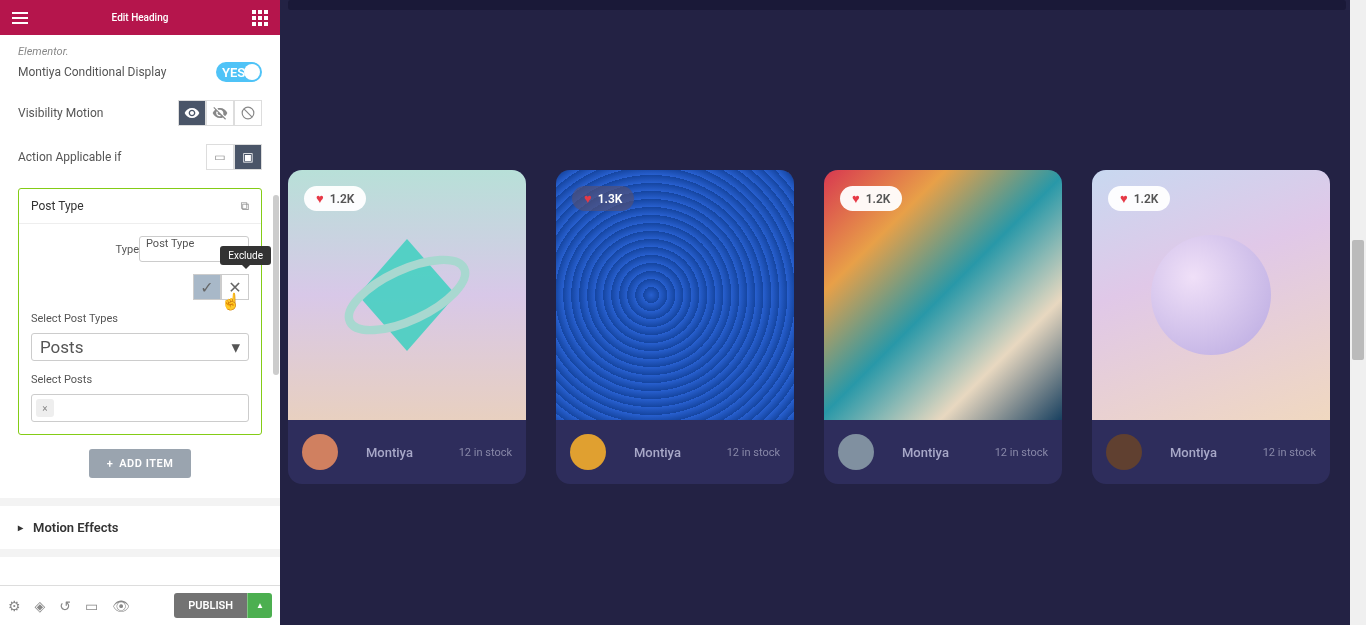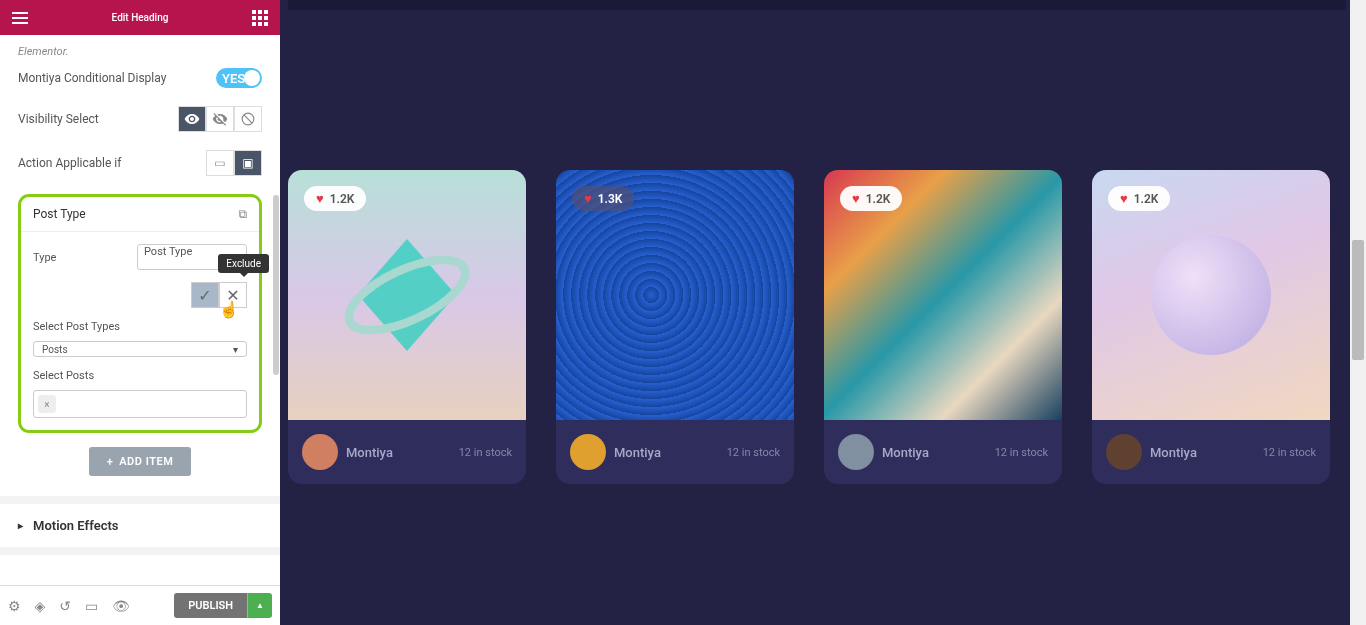--- a/index.html
+++ b/index.html
@@ -5,43 +5,43 @@
 *{box-sizing:border-box;margin:0;padding:0;font-family:-apple-system,BlinkMacSystemFont,'Segoe UI',Roboto,sans-serif}
 body{width:1366px;height:625px;overflow:hidden;display:flex;background:#e8e8e8}
 .sidebar{width:280px;height:100%;background:#fff;display:flex;flex-direction:column;position:relative}
 .sidebar-header{height:35px;background:#b5154c;color:#fff;display:flex;align-items:center;justify-content:space-between;padding:0 12px}
 .hamburger{display:flex;flex-direction:column;gap:3px;cursor:pointer}
 .hamburger span{width:16px;height:2px;background:#fff}
 .sidebar-title{font-size:10px;font-weight:500}
 .apps-icon{display:grid;grid-template-columns:repeat(3,4px);gap:2px;cursor:pointer}
 .apps-icon span{width:4px;height:4px;background:#fff}
 .sidebar-content{flex:1;overflow-y:auto;padding:10px 18px;position:relative}
-.help-text{font-style:italic;color:#888;font-size:11px;margin-bottom:10px}
+.help-text{font-style:italic;color:#888;font-size:11px;margin-bottom:4px}
 .control-row{display:flex;justify-content:space-between;align-items:center;margin-bottom:18px;font-size:12px;color:#555}
 .toggle{width:46px;height:20px;background:#4fc3f7;border-radius:20px;position:relative;cursor:pointer;display:flex;align-items:center}
 .toggle-label{color:#fff;font-size:13px;margin-left:6px;font-weight:600}
 .toggle-knob{width:16px;height:16px;background:#fff;border-radius:50%;position:absolute;right:2px}
 .icon-group{display:flex;gap:0}
 .icon-btn{width:28px;height:26px;border:1px solid #ddd;background:#fff;display:flex;align-items:center;justify-content:center;cursor:pointer;color:#888}
 .icon-btn.active{background:#4a5568;color:#fff}
 .section-label{font-size:12px;color:#555;margin-bottom:10px}
-.repeater-item{border:3px solid #84cc16;border-radius:11px;margin-bottom:4px}
+.repeater-item{border:1px solid #84cc16;border-radius:3px;margin-bottom:4px}
 .repeater-header{display:flex;justify-content:space-between;align-items:center;padding:10px 12px;font-size:12px;color:#333;cursor:pointer}
 .copy-icon{color:#888;cursor:pointer}
 .repeater-body{padding:12px;border-top:1px solid #eee}
-.field-row{display:flex;justify-content:space-between;align-items:center;margin-bottom:12px}
+.field-row{display:flex;justify-content:flex-end;align-items:center;margin-bottom:12px}
 .field-label{font-size:11px;color:#555}
 .select-input{width:110px;height:26px;border:1px solid #ccc;border-radius:3px;padding:0 6px;font-size:11px;color:#555;position:relative}
 .include-exclude{display:flex;gap:0;position:relative}
 .ie-btn{width:28px;height:26px;border:1px solid #ccc;background:#eee;display:flex;align-items:center;justify-content:center;cursor:pointer;color:#666}
 .ie-btn.active{background:#a8b8c8}
 .tooltip{position:absolute;top:-28px;right:-22px;background:#333;color:#fff;font-size:10px;padding:4px 8px;border-radius:3px}
 .tooltip::after{content:'';position:absolute;bottom:-4px;left:50%;margin-left:-4px;border:4px solid transparent;border-top-color:#333;border-bottom:none}
 .cursor-hand{position:absolute;right:8px;top:18px;font-size:16px;pointer-events:none}
-.full-select{width:100%;height:16px;border:1px solid #ccc;border-radius:3px;padding:0 8px;font-size:10px;color:#555;margin-bottom:12px;display:flex;align-items:center;justify-content:space-between}
+.full-select{width:100%;height:28px;border:1px solid #ccc;border-radius:3px;padding:0 8px;font-size:17px;color:#555;margin-bottom:12px;display:flex;align-items:center;justify-content:space-between}
 .tag-input{width:100%;min-height:28px;border:1px solid #ccc;border-radius:3px;padding:4px;display:flex;gap:4px}
 .tag-remove{width:18px;height:18px;background:#eee;border-radius:3px;display:flex;align-items:center;justify-content:center;font-size:10px;color:#888;cursor:pointer}
 .add-item-btn{display:flex;align-items:center;justify-content:center;gap:6px;background:#9aa4af;color:#fff;border:none;padding:8px 18px;font-size:11px;font-weight:600;border-radius:3px;margin:14px auto 20px;cursor:pointer;letter-spacing:0.5px}
 .divider{height:8px;background:#f3f3f3;margin:0 -18px 0}
 .motion-effects{display:flex;align-items:center;gap:10px;padding:14px 0;font-size:13px;font-weight:600;color:#333;cursor:pointer}
 .chevron-right{font-size:10px}
 .sidebar-footer{height:40px;background:#fff;border-top:1px solid #ddd;display:flex;align-items:center;padding:0 8px;gap:14px}
 .footer-icon{color:#888;font-size:14px;cursor:pointer}
 .publish-group{margin-left:auto;display:flex}
 .publish-btn{background:#737373;color:#fff;border:none;padding:6px 14px;font-size:11px;font-weight:600;border-radius:3px 0 0 3px;cursor:pointer}
@@ -60,21 +60,21 @@
 .nft-card{width:238px;background:#2e2d5c;border-radius:14px;overflow:hidden}
 .nft-img{height:250px;position:relative;display:flex;align-items:flex-start;padding:16px}
 .img1{background:linear-gradient(180deg,#b8e0d8 0%,#d8c8e8 50%,#e8d0c0 100%)}
 .img2{background:radial-gradient(circle at 40% 50%,#1e4ba8,#0a2560);background-image:repeating-radial-gradient(circle at 40% 50%,#2860d0 0,#1545a0 8px)}
 .img3{background:linear-gradient(135deg,#d83850 0%,#e8a048 25%,#2898a8 50%,#e8d8c0 75%,#184060 100%)}
 .img4{background:linear-gradient(160deg,#c8d8f0 0%,#e0c8e8 40%,#f0d8c0 100%)}
 .like-badge{background:rgba(255,255,255,0.95);border-radius:18px;padding:5px 12px;display:flex;align-items:center;gap:6px;font-size:12px;font-weight:600;color:#555}
 .like-badge.dark{background:rgba(80,80,120,0.7);color:#fff}
 .heart{color:#e63946;font-size:13px}
 .nft-footer{padding:14px;display:flex;align-items:center;justify-content:space-between}
-.author{display:flex;align-items:center;gap:8px}
+.author{display:flex;align-items:center;gap:28px}
 .avatar{width:36px;height:36px;border-radius:50%;background:#d08060}
 .avatar.a2{background:#e0a030}
 .avatar.a3{background:#8090a0}
 .avatar.a4{background:#604030}
 .author-name{font-size:13px;color:#a8a8c8;font-weight:500}
 .stock{font-size:11px;color:#8888a8}
 .diamond{position:absolute;top:50%;left:50%;transform:translate(-50%,-50%)}
 .planet{position:absolute;top:50%;left:50%;transform:translate(-50%,-50%);width:120px;height:120px;border-radius:50%;background:radial-gradient(circle at 35% 35%,#f0e0f8,#b8a8e0)}
 </style>
 </head>
@@ -106,21 +106,21 @@
 
     <div class="control-row">
       <span>Montiya Conditional Display</span>
       <div class="toggle">
         <span class="toggle-label">YES</span>
         <div class="toggle-knob"></div>
       </div>
     </div>
 
     <div class="control-row">
-      <span>Visibility Select</span>
+      <span>Visibility Motion</span>
       <div class="icon-group">
         <div class="icon-btn active">
             <svg width="16" height="16" viewBox="0 0 24 24" fill="currentColor">
               <path d="M12 4.5C7 4.5 2.73 7.61 1 12c1.73 4.39 6 7.5 11 7.5s9.27-3.11 11-7.5c-1.73-4.39-6-7.5-11-7.5zM12 17c-2.76 0-5-2.24-5-5s2.24-5 5-5 5 2.24 5 5-2.24 5-5 5zm0-8c-1.66 0-3 1.34-3 3s1.34 3 3 3 3-1.34 3-3-1.34-3-3-3z"></path>
             </svg>
           </div>
         <div class="icon-btn">
             <svg width="16" height="16" viewBox="0 0 24 24" fill="currentColor">
               <path d="M12 7c2.76 0 5 2.24 5 5 0 .65-.13 1.26-.36 1.83l2.92 2.92c1.51-1.26 2.7-2.89 3.43-4.75-1.73-4.39-6-7.5-11-7.5-1.4 0-2.74.25-3.98.7l2.16 2.16C10.74 7.13 11.35 7 12 7zM2 4.27l2.28 2.28.46.46C3.08 8.3 1.78 10.02 1 12c1.73 4.39 6 7.5 11 7.5 1.55 0 3.03-.3 4.38-.84l.42.42L19.73 22 21 20.73 3.27 3 2 4.27zM7.53 9.8l1.55 1.55c-.05.21-.8.43-.8.65 0 1.66 1.34 3 3 3 .22 0 .44-.03.65-.08l1.55 1.55c-.67.33-1.41.53-2.2.53-2.76 0-5-2.24-5-5 0-.79.2-1.53.53-2.2z"></path>
             </svg>

